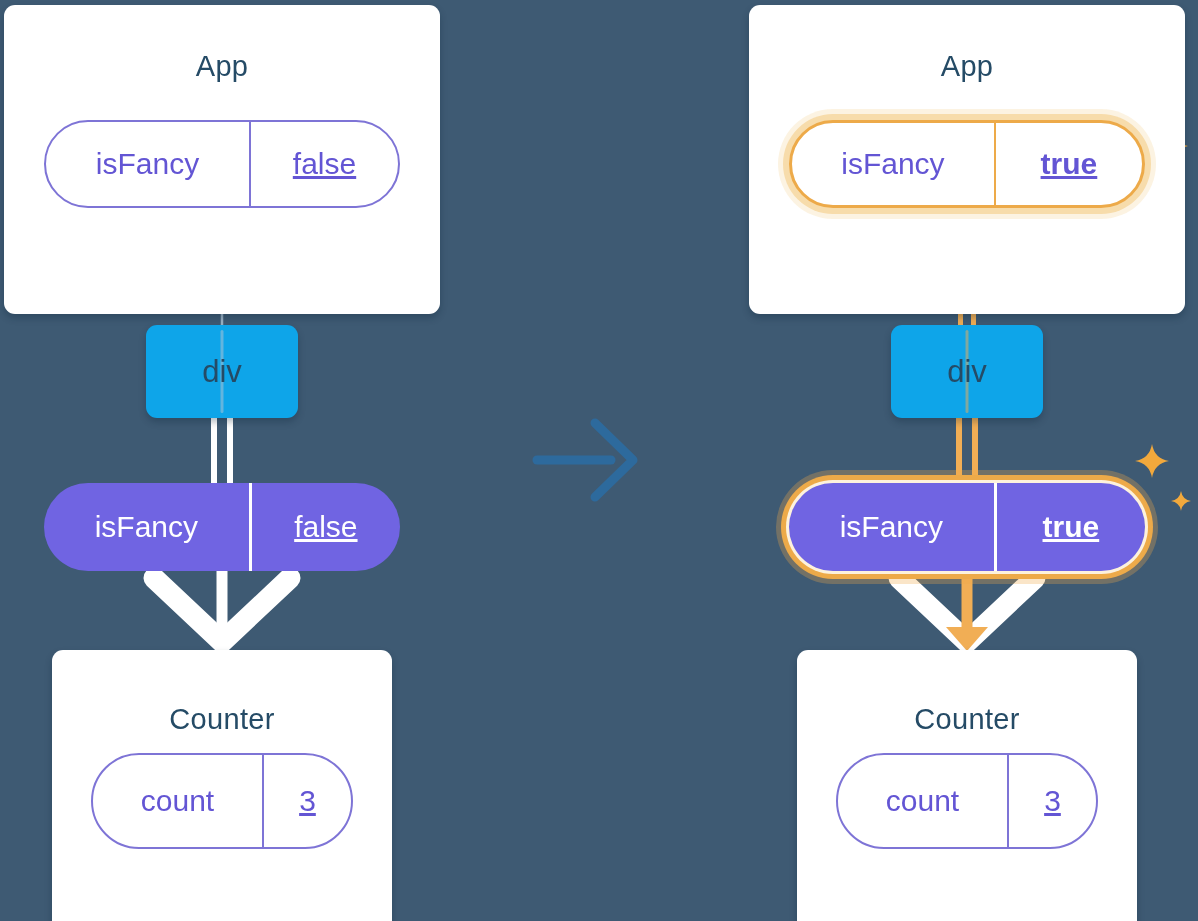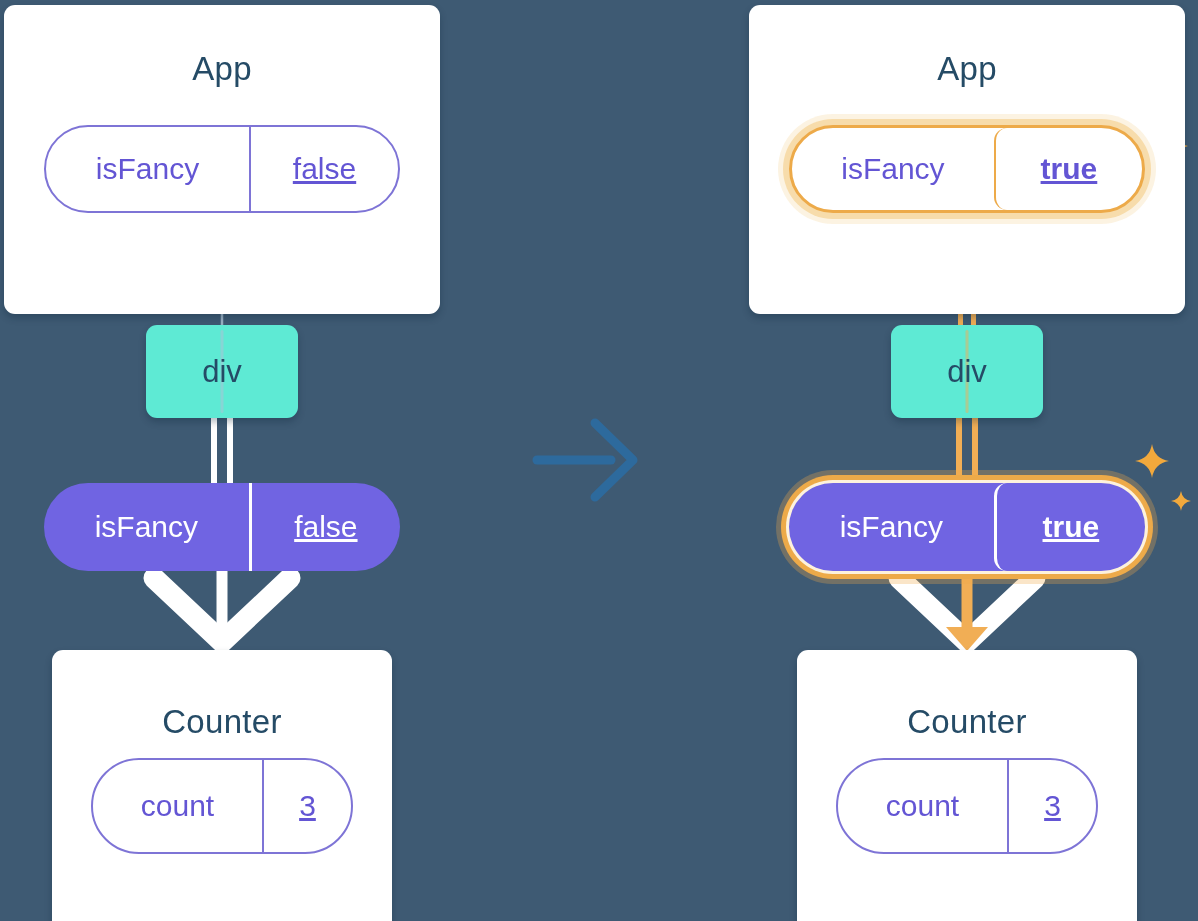--- a/index.html
+++ b/index.html
@@ -13,55 +13,55 @@
   .panel-after{left:745px;}
   .connectors{position:absolute;left:0;top:0;pointer-events:none;}
 
   .card{
     position:absolute;background:#ffffff;border-radius:11px;
     box-shadow:0 4px 7px rgba(13,36,56,.30);
     display:flex;flex-direction:column;align-items:center;
   }
   .app-card{left:4px;top:5px;width:436px;height:265px;padding-top:44px;}
   .counter-card{left:52px;top:650px;width:340px;height:265px;padding-top:52px;}
-  .card-title{font-size:33px;line-height:1.2;color:#254b66;letter-spacing:.3px;}
+  .card-title{font-size:29px;line-height:1.2;color:#254b66;letter-spacing:.3px;}
 
   .pill{
     position:relative;display:flex;align-items:stretch;background:#ffffff;
     border:2.5px solid #7e74d6;border-radius:50px;box-sizing:border-box;
   }
   .app-card .pill{margin-top:36px;width:356px;height:88px;}
   .counter-card .pill{margin-top:16px;width:262px;height:96px;}
   .cell{display:flex;align-items:center;justify-content:center;font-size:30px;color:#6355d4;}
   .pill .key{width:58%;}
   .pill .val{width:42%;border-left:2.5px solid #7e74d6;text-decoration:underline;}
   .count-pill .key{width:66%;}
   .count-pill .val{width:34%;}
-  .bold{font-weight:700;border-radius:13px;}
+  .bold{font-weight:700;}
 
   .solid-pill{
     position:absolute;left:44px;top:483px;width:356px;height:88px;
     background:#7064e2;border:none;border-radius:46px;display:flex;align-items:stretch;
   }
   .solid-pill .cell{color:#ffffff;}
   .solid-pill .val{border-left:3px solid #ffffff;}
 
   
   .hl-outline{
     border:3px solid #edaa49;
     box-shadow:0 0 0 6px #f7dcab, 0 0 0 11px rgba(247,220,171,.35);
   }
   .hl-outline .val{border-left:2.5px solid #edaa49;}
   .hl-solid{
     box-shadow:0 0 0 3px #fdf2dd, 0 0 0 8px #edaa49, 0 0 0 13px rgba(237,170,73,.30);
   }
 
   .div-box{
     position:absolute;left:146px;top:325px;width:152px;height:93px;
-    background:#5eead4;border-radius:11px;box-shadow:0 4px 7px rgba(13,36,56,.30);
+    background:#0ea5e9;border-radius:11px;box-shadow:0 4px 7px rgba(13,36,56,.30);
     display:flex;align-items:center;justify-content:center;
     font-size:31px;color:#254b66;
   }
   .div-box .div-label{position:relative;z-index:1;}
   .through-line{
     position:absolute;left:50%;transform:translateX(-50%);
     top:5px;bottom:5px;width:3px;border-radius:2px;z-index:0;
   }
   .panel-before .through-line{background:#a9c2d5;opacity:.55;}
   .panel-after .through-line{background:#f1ae55;opacity:.50;}

